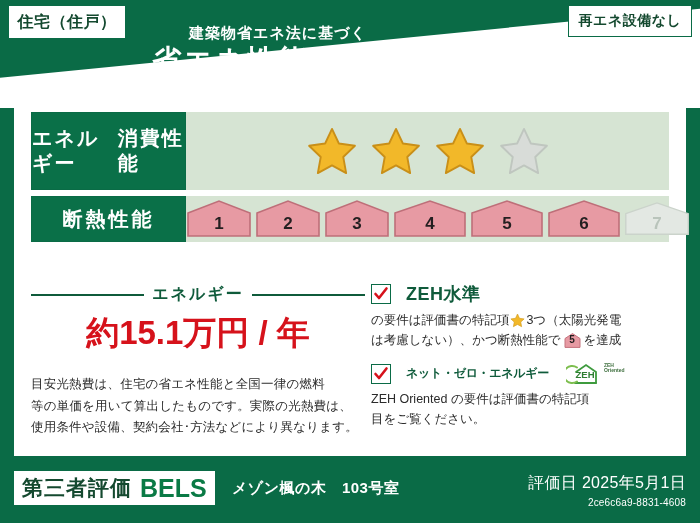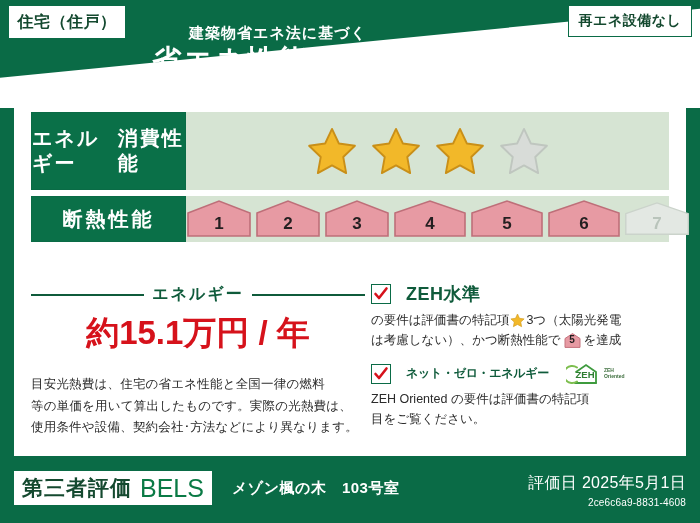--- a/index.html
+++ b/index.html
@@ -156,21 +156,21 @@
   .inline-star{width:15px;height:15px;margin:0 1px;vertical-align:-2px;}
   .inline-house{
     display:inline-flex;align-items:center;justify-content:center;
     width:17px;height:15px;margin:0 3px;position:relative;
   }
   .inline-house span{
     position:absolute;left:0;right:0;text-align:center;
     font-size:10px;font-weight:bold;color:#231f20;bottom:0px;
   }
   .zeh-logo{
-    display:inline-flex;align-items:center;gap:2px;margin-left:2px;
+    display:inline-flex;align-items:flex-start;gap:2px;margin-left:2px;
   }
   .zeh-cap{
     font-size:5px;line-height:1.05;color:#3d6e3d;font-weight:bold;
     text-align:left;
   }
 
   
   .footer{
     position:absolute;left:0;bottom:0;width:700px;height:60px;
     background:#0a6b46;
@@ -178,21 +178,21 @@
   .bels{
     position:absolute;left:14px;top:8px;
     background:#ffffff;height:34px;
     display:flex;align-items:center;
     padding:0 8px;box-sizing:border-box;
   }
   .bels-third{
     color:#14492f;font-weight:bold;font-size:21px;letter-spacing:1px;text-align:center;
   }
   .bels-word{
-    color:#0a7a45;font-weight:normal;font-size:25px;
+    color:#0a7a45;font-weight:bold;font-size:25px;
     letter-spacing:0px;margin-left:8px;
   }
   .prop-name{
     position:absolute;left:232px;top:16px;
     color:#ffffff;font-size:15px;font-weight:bold;letter-spacing:.5px;
   }
   .foot-right{
     position:absolute;right:14px;top:10px;text-align:right;color:#ffffff;
   }
   .foot-date{font-size:16px;font-weight:normal;letter-spacing:.3px;}

